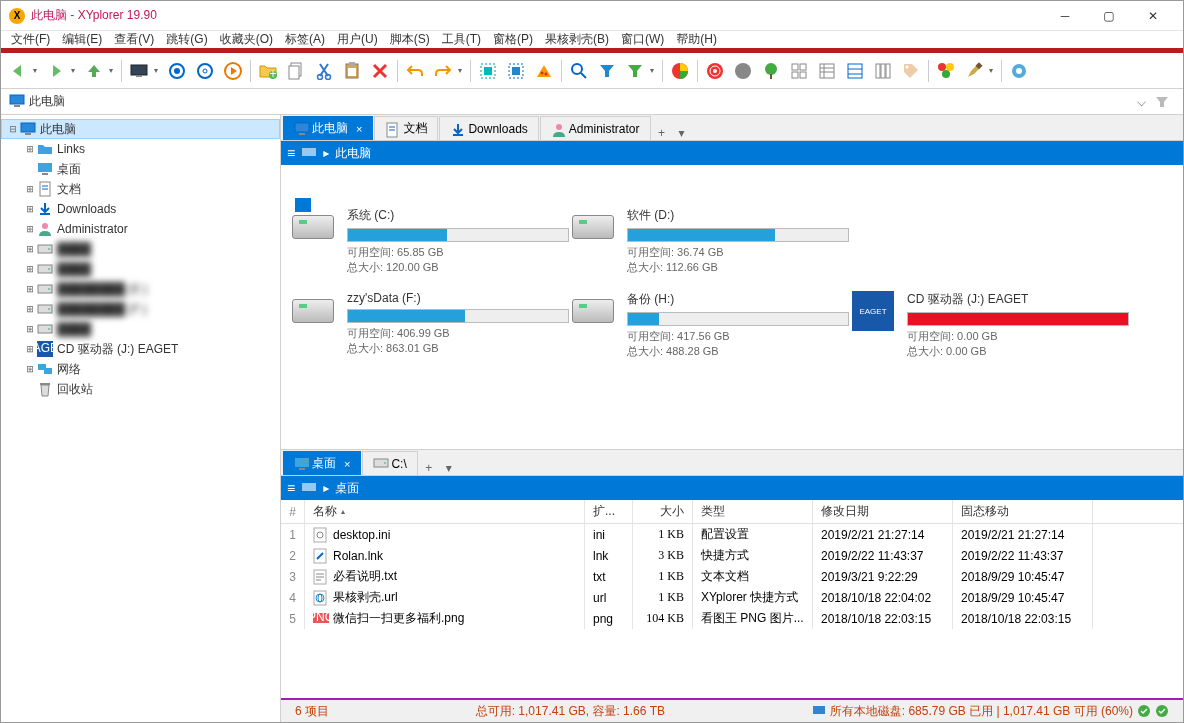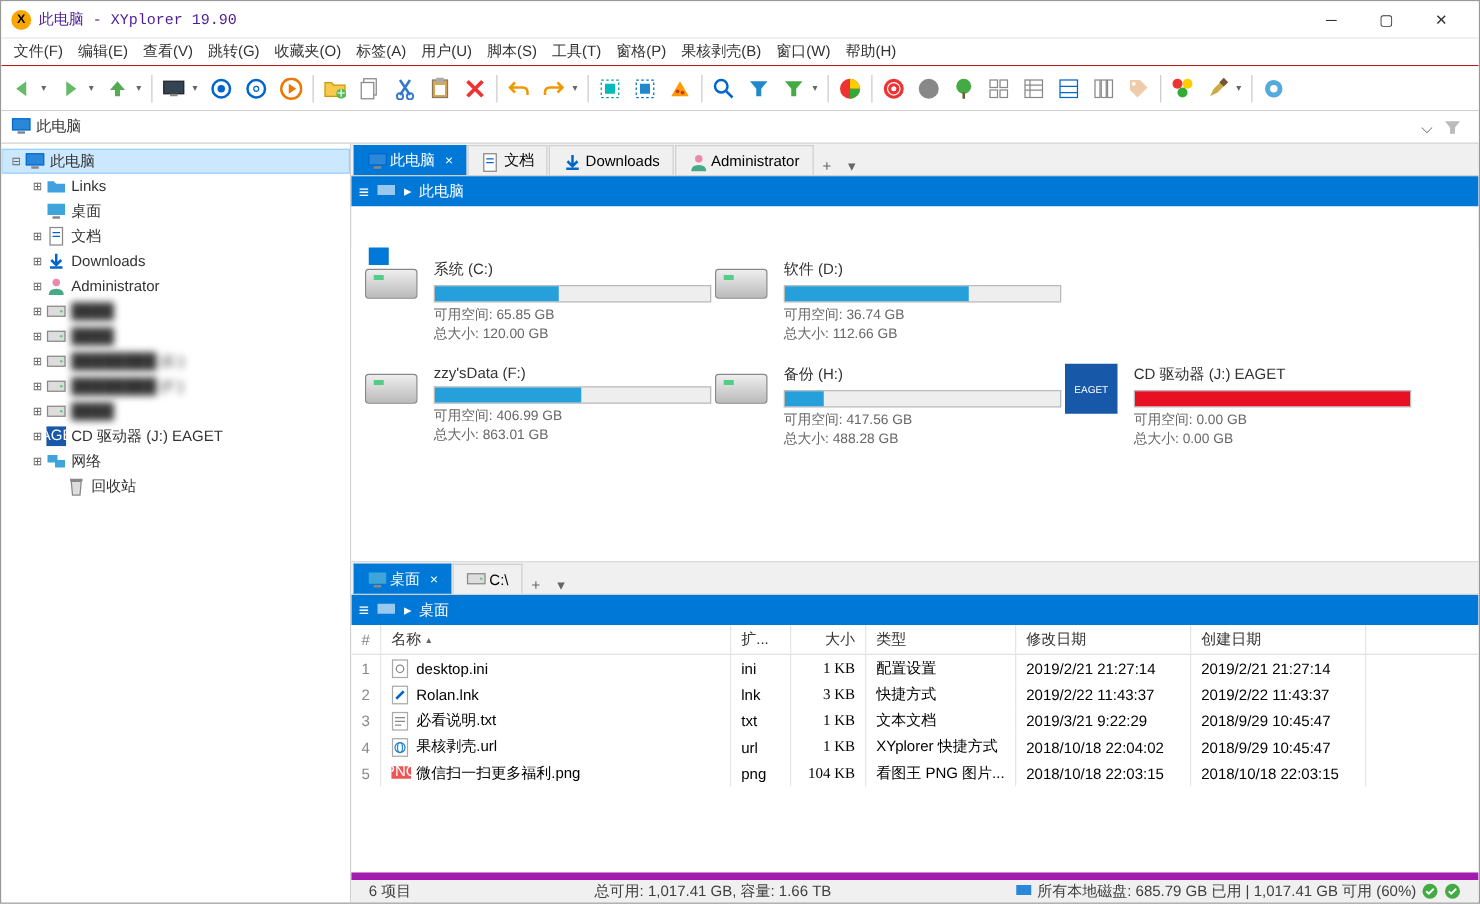--- a/index.html
+++ b/index.html
@@ -1,26 +1,26 @@
 <!DOCTYPE html>
 <html><head>
 <meta charset="utf-8">
 <style>
 * { box-sizing: border-box; margin: 0; padding: 0; font-family: "Microsoft YaHei", Arial, sans-serif; font-size: 12px; }
 body { background: #fff; width: 1184px; height: 723px; overflow: hidden; display: flex; flex-direction: column; border: 1px solid #999; }
 
 
 .titlebar { height: 30px; display: flex; align-items: center; padding: 0 8px; background: #fff; border-bottom: 1px solid #e5e5e5; }
 .titlebar .appicon { width: 16px; height: 16px; background: #f7a700; border-radius: 50%; margin-right: 6px; display: flex; align-items: center; justify-content: center; color: #000; font-weight: bold; font-size: 10px; }
-.titlebar .title { flex: 1; color: #4c1d95; font-family: Liberation Mono, monospace; }
+.titlebar .title { flex: 1; color: #be185d; }
 .titlebar .winbtns { display: flex; }
 .titlebar .winbtn { width: 44px; height: 28px; display: flex; align-items: center; justify-content: center; color: #333; cursor: pointer; }
 
 
-.menubar { height: 22px; display: flex; align-items: center; padding: 0 4px; background: #fff; border-bottom: 1px solid #b91c1c; }
+.menubar { height: 22px; display: flex; align-items: center; padding: 0 4px; background: #fff; border-bottom: 5px solid #b91c1c; }
 .menubar span { padding: 2px 6px; cursor: pointer; color: #333; }
 
 
 .toolbar { height: 36px; display: flex; align-items: center; padding: 2px 4px; background: #fff; border-bottom: 1px solid #d0d0d0; gap: 2px; }
 .tbtn { width: 26px; height: 26px; display: flex; align-items: center; justify-content: center; border-radius: 2px; cursor: pointer; }
 .tsep { width: 1px; height: 22px; background: #ccc; margin: 0 2px; }
 .dropdown-arrow { width: 8px; font-size: 8px; color: #666; }
 
 
 .addressbar { height: 26px; display: flex; align-items: center; padding: 2px 8px; background: #fff; border-bottom: 1px solid #d0d0d0; }
@@ -84,21 +84,21 @@
 .fcol-ext { width: 48px; }
 .fcol-size { width: 60px; justify-content: flex-end; font-family: Liberation Serif, serif; }
 .fcol-type { width: 120px; }
 .fcol-mod { width: 140px; }
 .fcol-cre { width: 140px; }
 .sortarrow { font-size: 8px; margin-left: 4px; color: #666; }
 .frow { display: flex; height: 21px; align-items: center; }
 .frow .ficon { width: 16px; height: 16px; margin-right: 4px; }
 
 
-.statusbar { height: 24px; display: flex; align-items: center; border-top: 6px solid #a21caf; padding: 0 6px; background: #f0f0f0; font-size: 12px; color: #404040; }
+.statusbar { height: 24px; display: flex; align-items: center; border-top: 2px solid #a21caf; padding: 0 6px; background: #f0f0f0; font-size: 12px; color: #c2410c; }
 .statusbar .sseg { padding: 0 8px; display: flex; align-items: center; gap: 4px; }
 .statusbar .sflex { flex: 1; }
 
 .blur { filter: blur(3px); }
 svg { display: block; }
 </style>
 </head>
 <body>
 
 <div class="titlebar">
@@ -482,21 +482,21 @@
       <div class="tnode" style="padding-left: 22px;">
         <span class="texpand">⊞</span>
         <span class="ticon">
           <svg width="16" height="14">
             <rect x="1" y="2" width="8" height="6" fill="#3da5d9"></rect>
             <rect x="7" y="6" width="8" height="6" fill="#3da5d9"></rect>
           </svg>
         </span>
         <span class="tlabel">网络</span>
       </div>
-      <div class="tnode" style="padding-left: 38px;">
+      <div class="tnode" style="padding-left: 22px;">
         <span class="texpand"></span>
         <span class="ticon">
           <svg width="14" height="16">
             <path d="M3 4 L11 4 L10 15 L4 15 Z" fill="#ddd" stroke="#888"></path>
             <rect x="2" y="2" width="10" height="2" fill="#888"></rect>
           </svg>
         </span>
         <span class="tlabel">回收站</span>
       </div>
     </div>
@@ -662,21 +662,21 @@
         <div class="fhead">
           <div class="fcol fcol-num">#</div>
           <div class="fcol fcol-name">
               <span>名称</span>
               <span class="sortarrow">▴</span>
             </div>
           <div class="fcol fcol-ext">扩...</div>
           <div class="fcol fcol-size">大小</div>
           <div class="fcol fcol-type">类型</div>
           <div class="fcol fcol-mod">修改日期</div>
-          <div class="fcol fcol-cre">创建日期</div>
+          <div class="fcol fcol-cre">固态移动</div>
         </div>
         <div id="filerows">
             <div class="frow">
               <div class="fcol fcol-num">1</div>
               <div class="fcol fcol-name">
                 <span class="ficon">
                   <svg width="14" height="16">
                     <rect x="1" y="1" width="12" height="14" fill="#fff" stroke="#aaa"></rect>
                     <circle cx="7" cy="8" r="3" fill="none" stroke="#888"></circle>
                   </svg>

